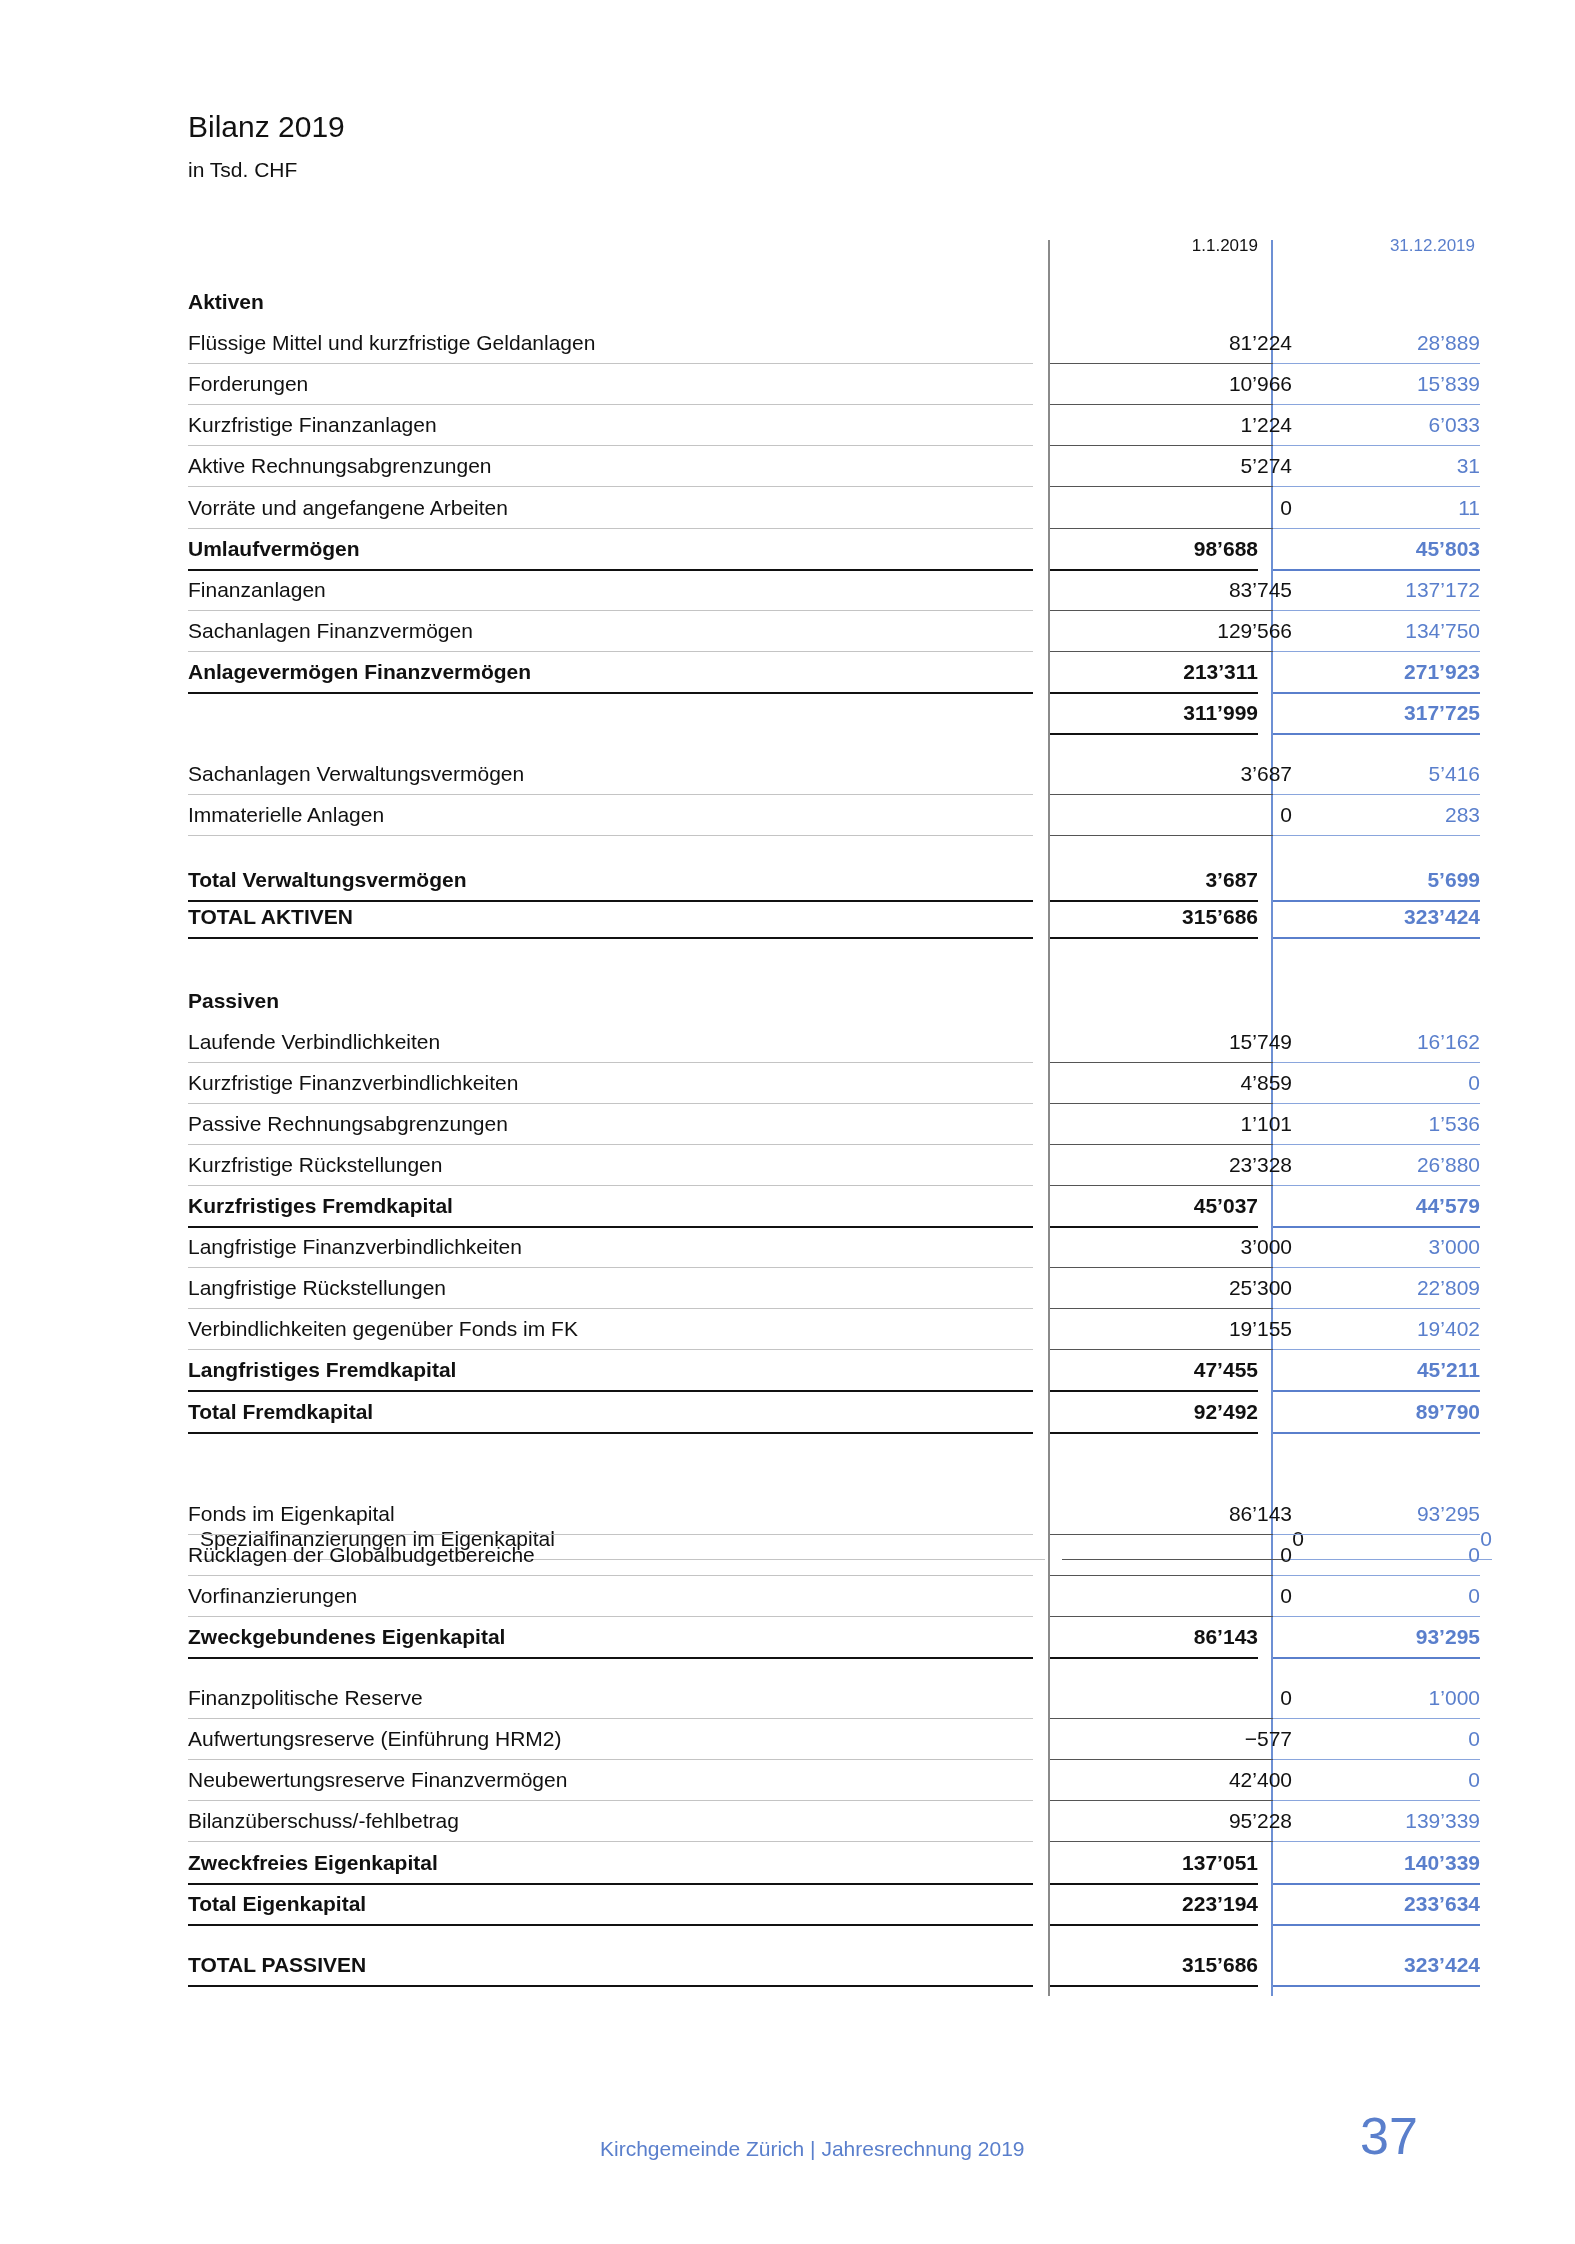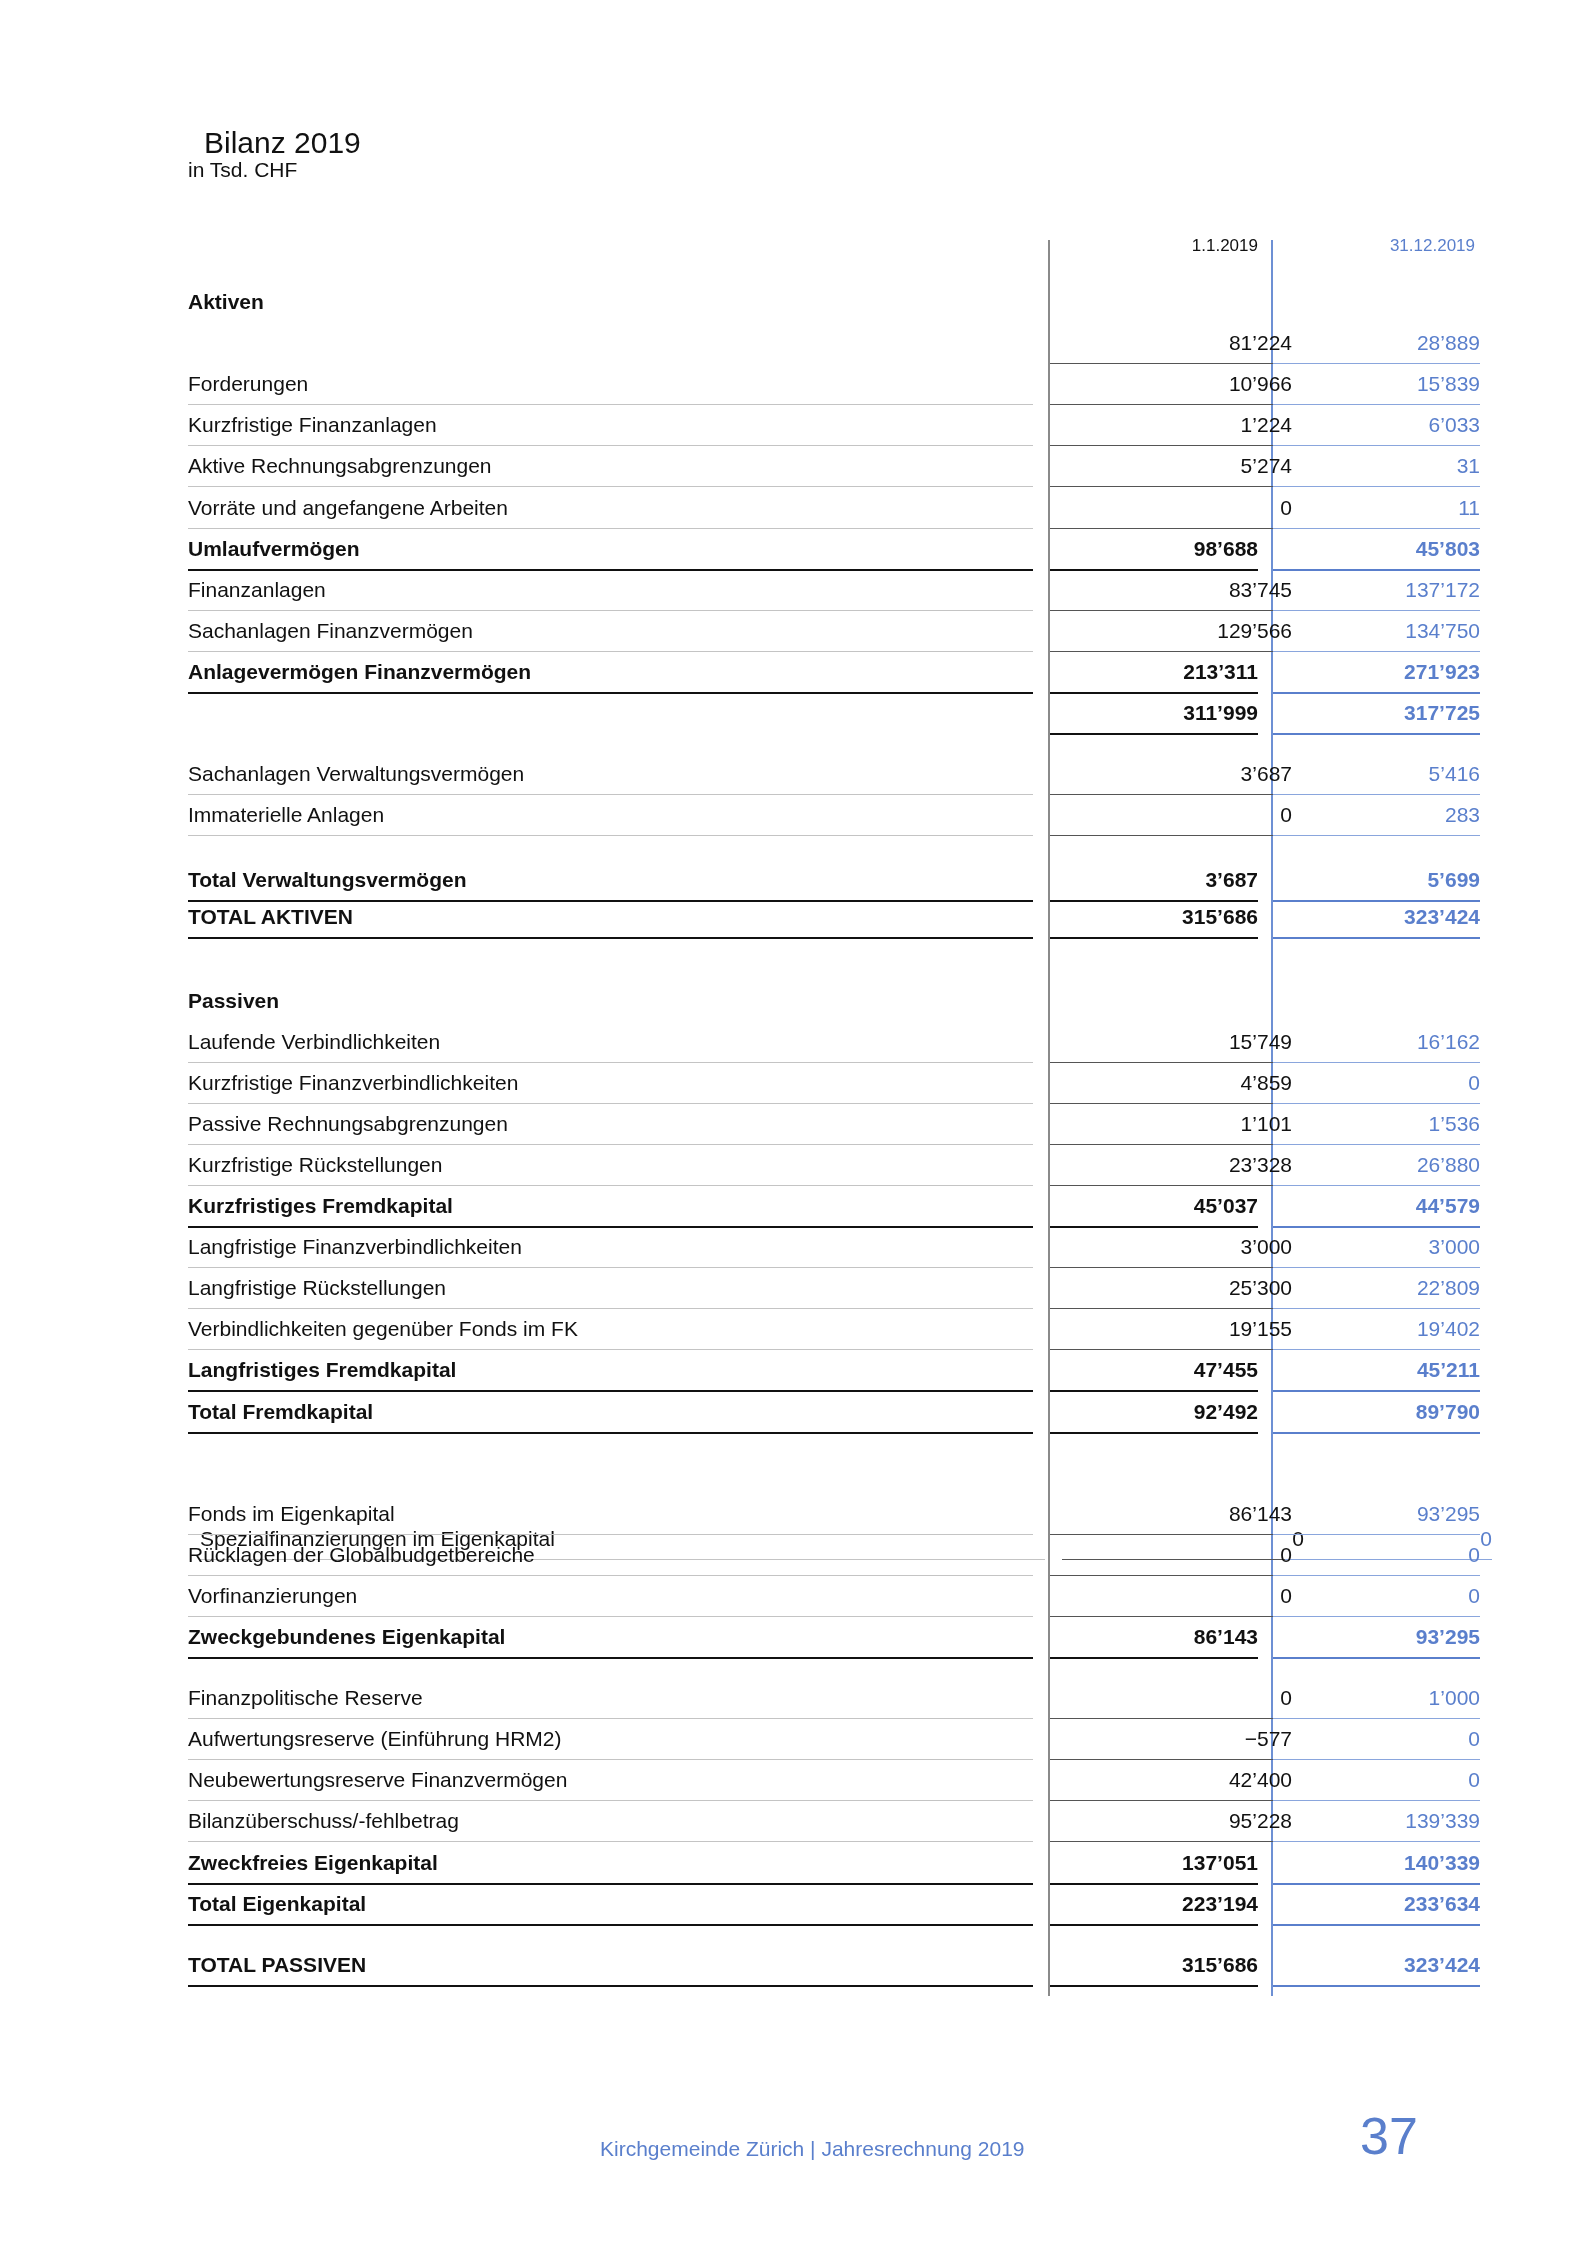--- a/index.html
+++ b/index.html
@@ -1,18 +1,18 @@
 <!DOCTYPE html>
 <html><head>
 <meta charset="utf-8">
 <style>
   html, body { margin: 0; padding: 0; background: #ffffff; }
   body { width: 1575px; height: 2244px; position: relative; overflow: hidden;
          font-family: "Liberation Sans", sans-serif; color: #111; }
-  .title { position: absolute; left: 188px; top: 110px; font-size: 30px; font-weight: normal; margin: 16px; }
+  .title { position: absolute; left: 188px; top: 110px; font-size: 30px; font-weight: normal; margin: 0; }
   .subtitle { position: absolute; left: 188px; top: 158px; font-size: 21px; margin: 0; }
 
   
   .vline1 { position: absolute; left: 1048px; top: 240px; width: 2px; height: 1756px; background: #8a8a8a; }
   .vline2 { position: absolute; left: 1271px; top: 240px; width: 2px; height: 1756px; background: #6d90d4; }
 
   .hdr { position: absolute; top: 236px; font-size: 17px; }
   .hdr.c1 { left: 1050px; width: 208px; text-align: right; color: #111; }
   .hdr.c2 { left: 1273px; width: 202px; text-align: right; color: #5a7fcc; padding-right: 0; }
 
@@ -47,20 +47,21 @@
 <div class="hdr c1">1.1.2019</div>
 <div class="hdr c2">31.12.2019</div>
 
 <div id="table">
     <div class="row head" style="top: 282px;">
       <div class="lbl">Aktiven</div>
       <div class="v1"></div>
       <div class="v2"></div>
     </div>
     <div class="row sep" style="top: 323.1px;">
+      <div class="lbl">Flüssige Mittel und kurzfristige Geldanlagen</div>
       <div class="v1">81’224</div>
       <div class="v2">28’889</div>
     </div>
     <div class="row sep" style="top: 364.2px;">
       <div class="lbl">Forderungen</div>
       <div class="v1">10’966</div>
       <div class="v2">15’839</div>
     </div>
     <div class="row sep" style="top: 405.3px;">
       <div class="lbl">Kurzfristige Finanzanlagen</div>

